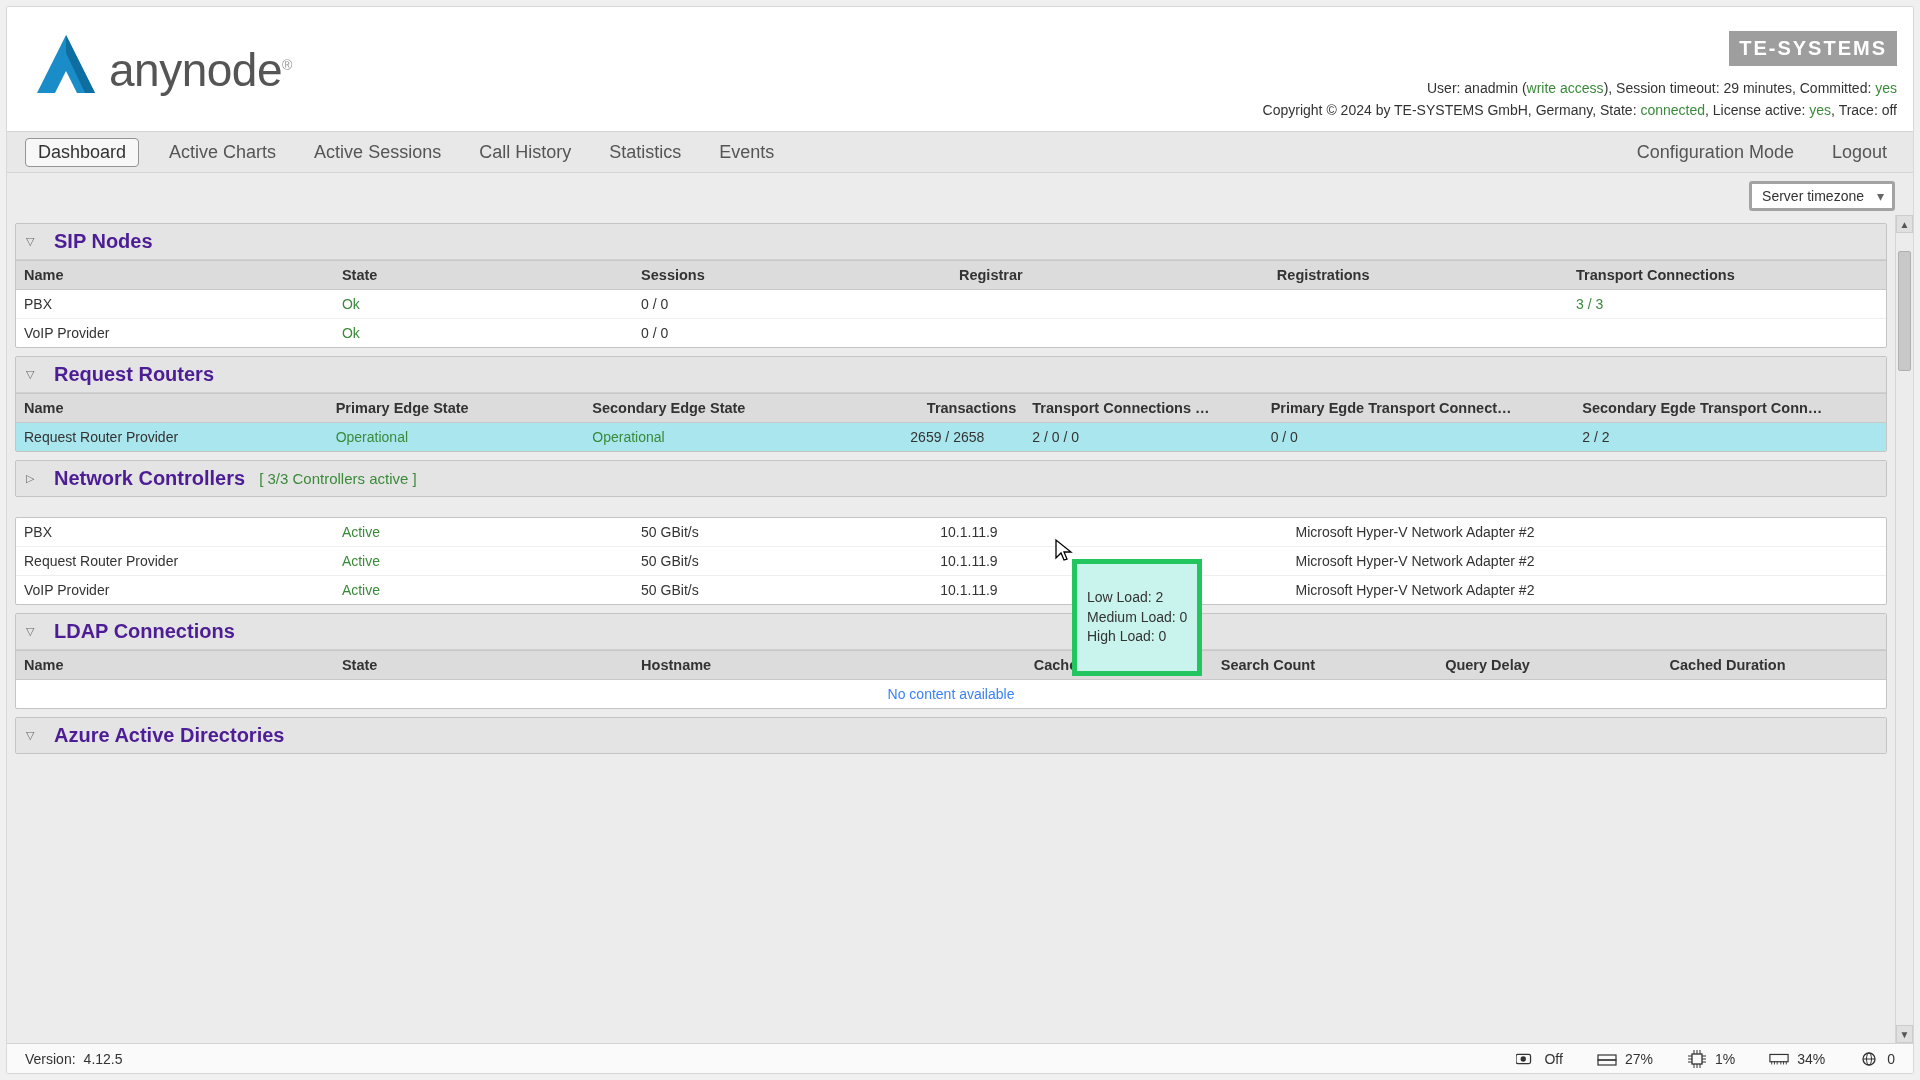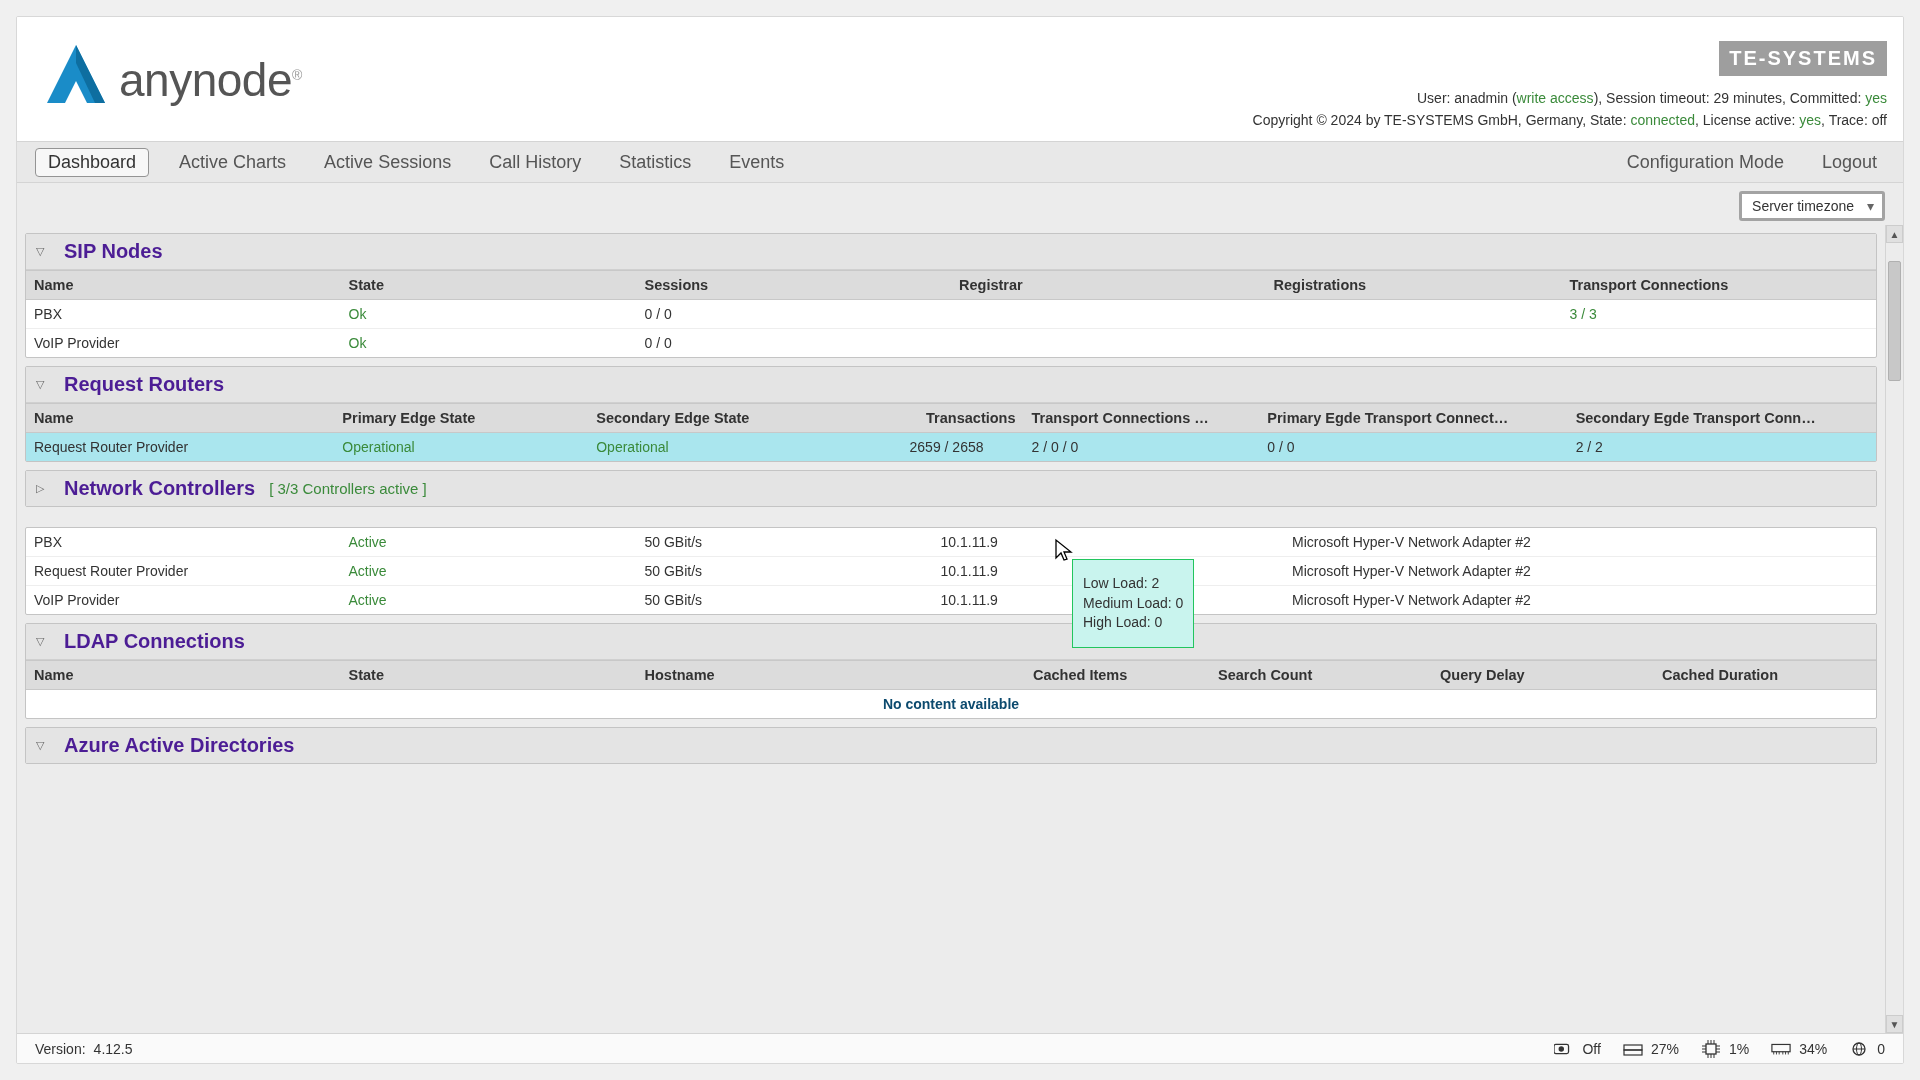--- a/index.html
+++ b/index.html
@@ -9,21 +9,21 @@
   background: #fff;
   color: #333;
   width: 1920px;
   height: 1080px;
   overflow: hidden;
   position: relative;
 }
 .outer-wrap {
   width: 1920px;
   height: 1080px;
-  padding: 16px;
+  padding: 6px;
   background: #f0f0f0;
 }
 .app-frame {
   width: 100%;
   height: 100%;
   background: #fff;
   border: 1px solid #d8d8d8;
   border-radius: 2px;
   display: flex;
   flex-direction: column;
@@ -173,34 +173,34 @@
 .row-hi td { background:#aae6ee;}
 
 .statusbar {
   height: 30px;
   border-top:1px solid #d4d4d4;
   display:flex;
   align-items:center;
   padding: 0 18px;
   font-size:14px;
   color:#333;
-  gap: 22px;
+  gap: 34px;
   background:#fafafa;
 }
 .statusbar .spacer{flex:1;}
 .sb-item{display:flex;align-items:center;gap:8px;}
 .sb-ico{width:20px;height:16px;display:inline-flex;align-items:center;justify-content:center;}
 
 .tooltip {
   position: absolute;
   left: 1072px;
   top: 559px;
   background: #c9f4ee;
-  border: 1px solid #22c55e;
-  padding: 14px 10px;
+  border: 5px solid #22c55e;
+  padding: 24px 10px;
   font-size: 14px;
   line-height: 1.4;
   z-index: 50;
 }
 
 .cursor {
   position: absolute;
   left: 1054px;
   top: 538px;
   z-index: 60;
@@ -397,21 +397,21 @@
                 <tr>
             <th>Name</th>
             <th>State</th>
             <th>Hostname</th>
             <th>Cached Items</th>
             <th>Search Count</th>
             <th>Query Delay</th>
             <th>Cached Duration</th>
           </tr>
           <tr>
-                  <td colspan="7" style="text-align:center;color:#0c4a6e;font-weight:bold;">No content available</td>
+                  <td colspan="7" style="text-align:center;color:#3b82f6;">No content available</td>
                 </tr>
         </tbody>
             </table>
       </div>
 
       <div class="panel" style="margin-bottom:0;">
         <div class="panel-header" style="border-bottom:none;">
           <span class="tri">▽</span>
           <span class="panel-title">Azure Active Directories</span>
         </div>

